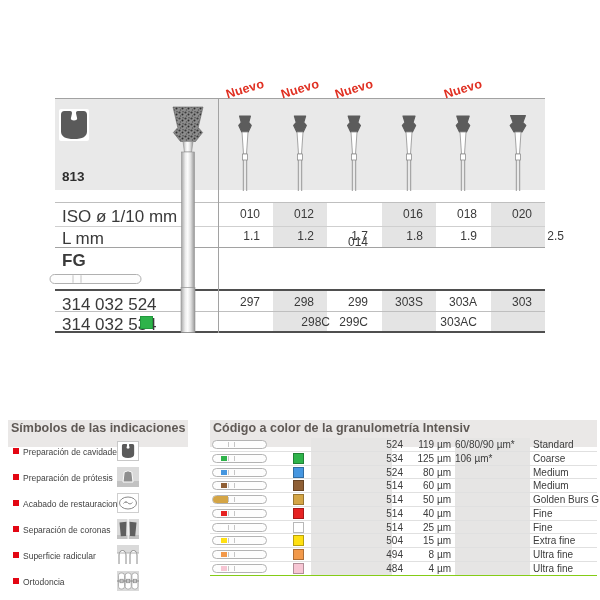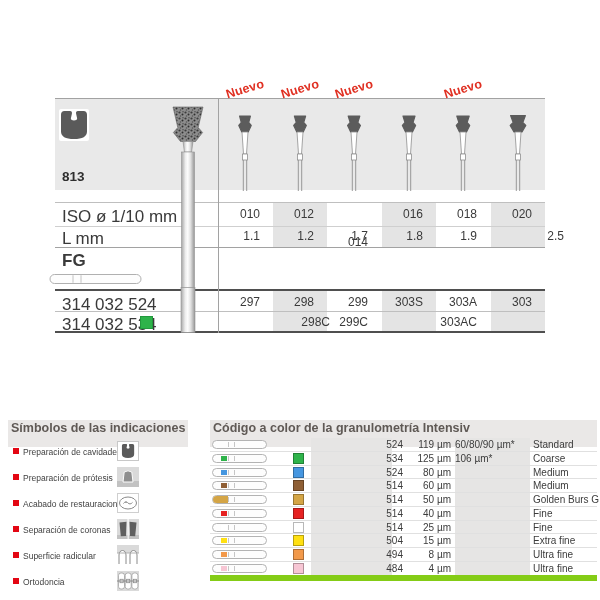--- a/index.html
+++ b/index.html
@@ -25,21 +25,21 @@
   .secbar{position:absolute;top:420px;height:27px;background:#eae8e7;}
   .secbar .t{font-size:12.5px;font-weight:bold;color:#5f5955;padding-left:3px;line-height:17px;white-space:nowrap;}
   
   .symitem{position:absolute;left:8px;width:140px;height:20px;}
   .symitem .bullet{position:absolute;left:5px;top:7px;width:6px;height:6px;background:#e30613;}
   .symitem .lbl{position:absolute;left:15px;top:5.5px;font-size:8.5px;color:#3f3f3f;white-space:nowrap;}
   .symitem .ic{position:absolute;left:109px;top:0;}
   
   .grit{position:absolute;left:210px;top:438px;width:387px;height:152px;}
   .grow{position:relative;height:12.75px;border-bottom:1px solid #e0e0e0;}
-  .grow:last-child{border-bottom:6px solid #84cc16;}
+  .grow:last-child{border-bottom:1px solid #84cc16;}
   .bandA{position:absolute;left:101px;top:0;bottom:0;width:81px;background:#e6e5e4;}
   .bandB{position:absolute;left:245px;top:0;bottom:0;width:75px;background:#e6e5e4;}
   .gtext{position:absolute;top:1px;font-size:10px;color:#3c3c3c;white-space:nowrap;text-align:center;}
   .gcode{left:101px;width:73px;text-align:right;padding-left:19px;}
   .gsize{left:182px;width:59px;text-align:right;}
   .galt{left:245px;width:72px;text-align:left;}
   .gname{left:323px;}
   .swatch{position:absolute;left:83px;top:1px;width:11px;height:11px;box-shadow:inset 0 0 0 1px rgba(0,0,0,.28);}
   .pill{position:absolute;left:2px;top:2px;width:55px;height:9px;border:1px solid #b3b3b3;border-radius:5px;
         background:#fdfdfd;box-sizing:border-box;}

